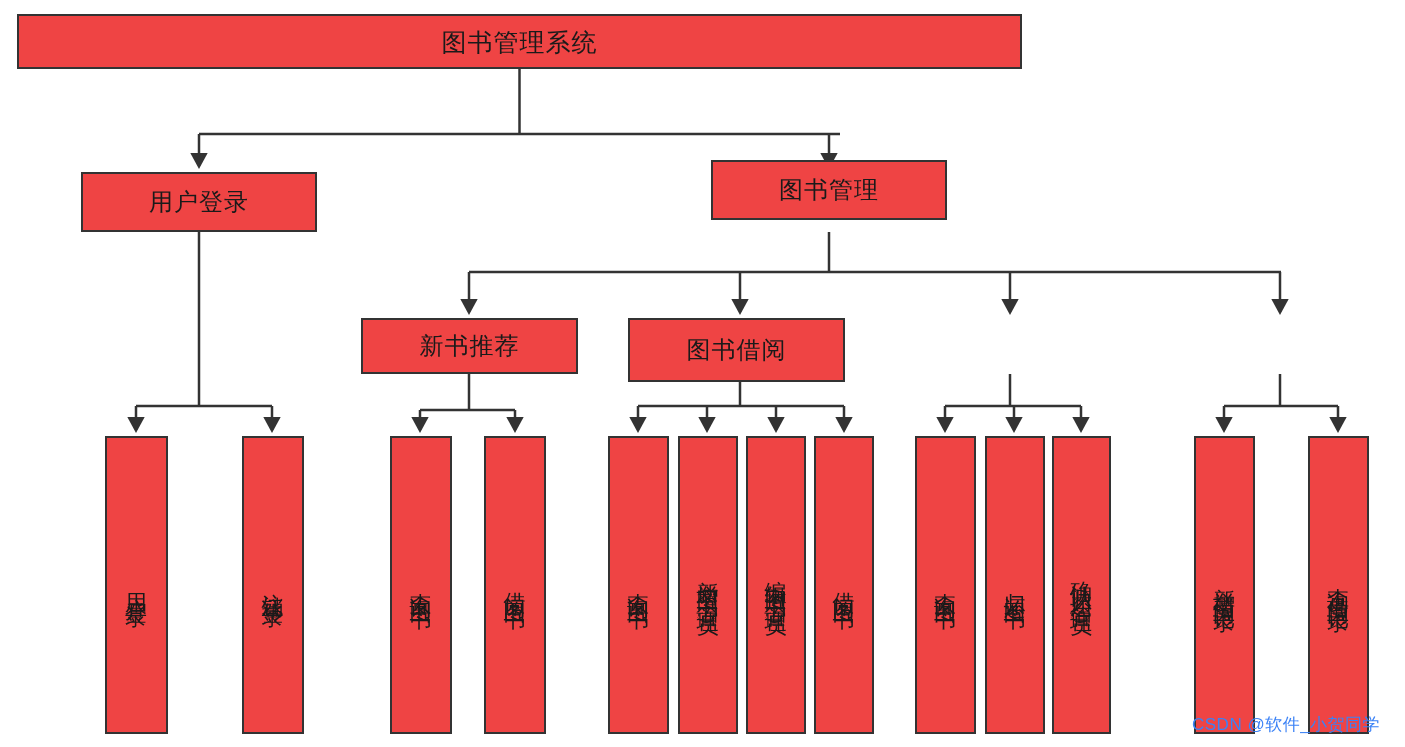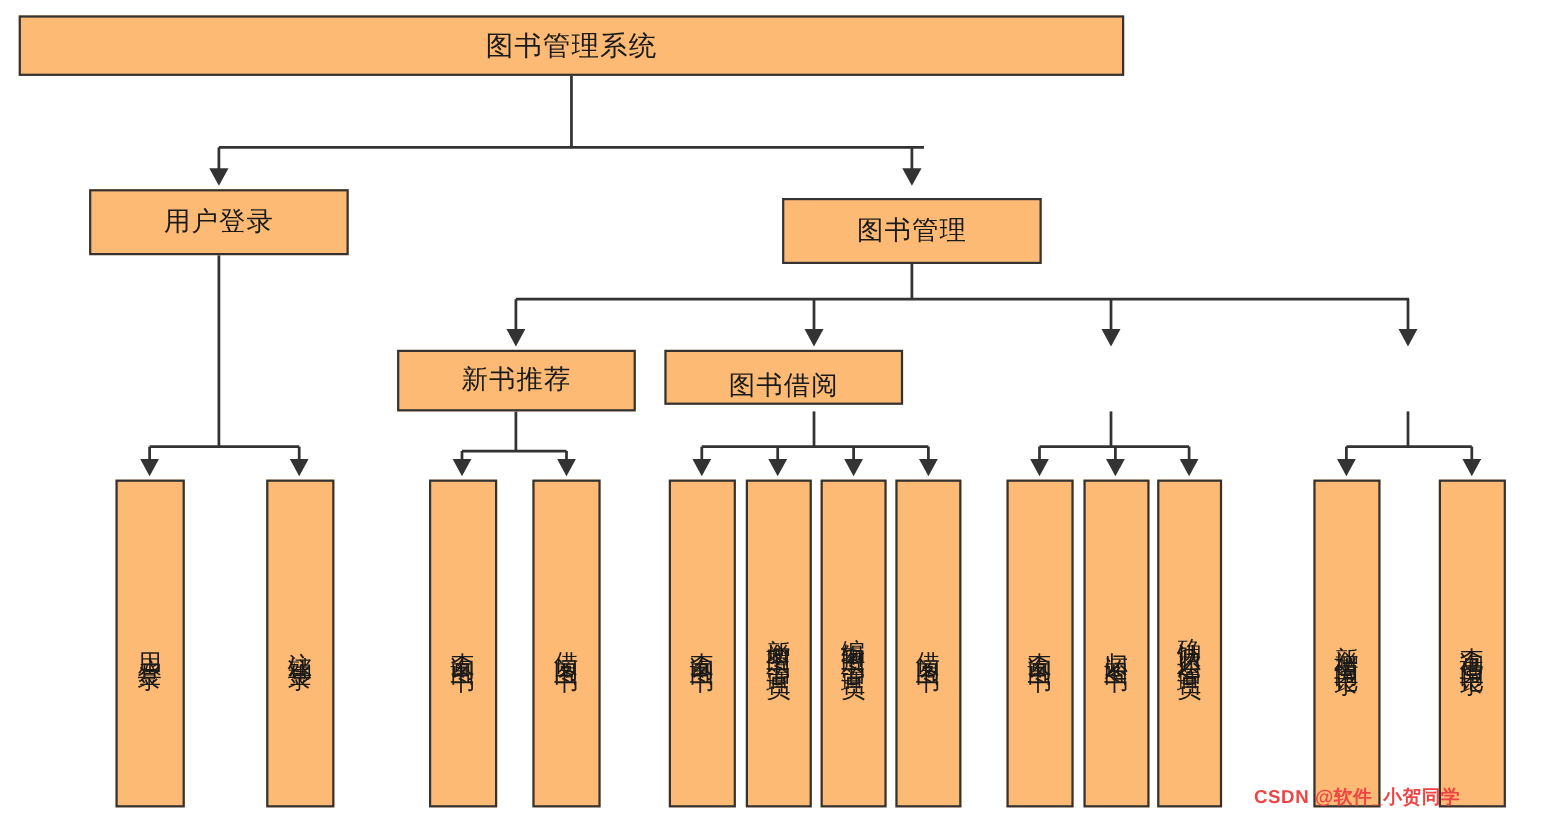--- a/index.html
+++ b/index.html
@@ -23,21 +23,21 @@
     left: 0;
     top: 0;
     width: 1405px;
     height: 747px;
     pointer-events: none;
   }
   .node {
     position: absolute;
     box-sizing: border-box;
     border: 2.5px solid #333333;
-    background: #fdba74;
+    background: #ef4444;
     display: flex;
     align-items: center;
     justify-content: center;
     color: #1a1a1a;
   }
   .node.horiz {
     font-size: 24px;
     letter-spacing: 1px;
     line-height: 1.2;
   }
@@ -55,27 +55,26 @@
     justify-content: center;
     text-align: center;
   }
   .node.vert .vlabel {
     writing-mode: vertical-rl;
     text-orientation: upright;
     white-space: nowrap;
   }
   .watermark {
     position: absolute;
-    left: 1140px;
+    left: 1192px;
     top: 713px;
     font-size: 17px;
-    color: #ef4444;
+    color: #3b82f6;
     white-space: nowrap;
     letter-spacing: 0.5px;
-    font-weight: bold;
   }
 </style>
 </head>
 <body>
 
 <div id="diagram">
 
   <svg id="edges" viewBox="0 0 1405 747" width="1405" height="747">
     <defs>
       <marker id="arrow" viewBox="0 0 12 12" refX="9" refY="6" markerWidth="7" markerHeight="7" orient="auto-start-reverse">
@@ -126,28 +125,28 @@
     </g>
   </svg>
 
   <div class="node horiz root" style="left:17px; top:14px; width:1005px; height:55px;">
     <span>图书管理系统</span>
   </div>
 
   <div class="node horiz" style="left:81px; top:172px; width:236px; height:60px;">
     <span>用户登录</span>
   </div>
-  <div class="node horiz" style="left:711px; top:180px; width:236px; height:60px;">
+  <div class="node horiz" style="left:711px; top:160px; width:236px; height:60px;">
     <span>图书管理</span>
   </div>
 
   <div class="node horiz" style="left:361px; top:318px; width:217px; height:56px;">
     <span>新书推荐</span>
   </div>
-  <div class="node horiz" style="left:604px; top:318px; width:217px; height:50px;align-items:flex-end;">
+  <div class="node horiz" style="left:628px; top:318px; width:217px; height:64px;">
     <span>图书借阅</span>
   </div>
 
   <div class="node vert" style="left:105px; top:436px; width:63px; height:298px;">
     <span class="vlabel">用户登录</span>
   </div>
   <div class="node vert" style="left:242px; top:436px; width:62px; height:298px;">
     <span class="vlabel">注销登录</span>
   </div>
 

